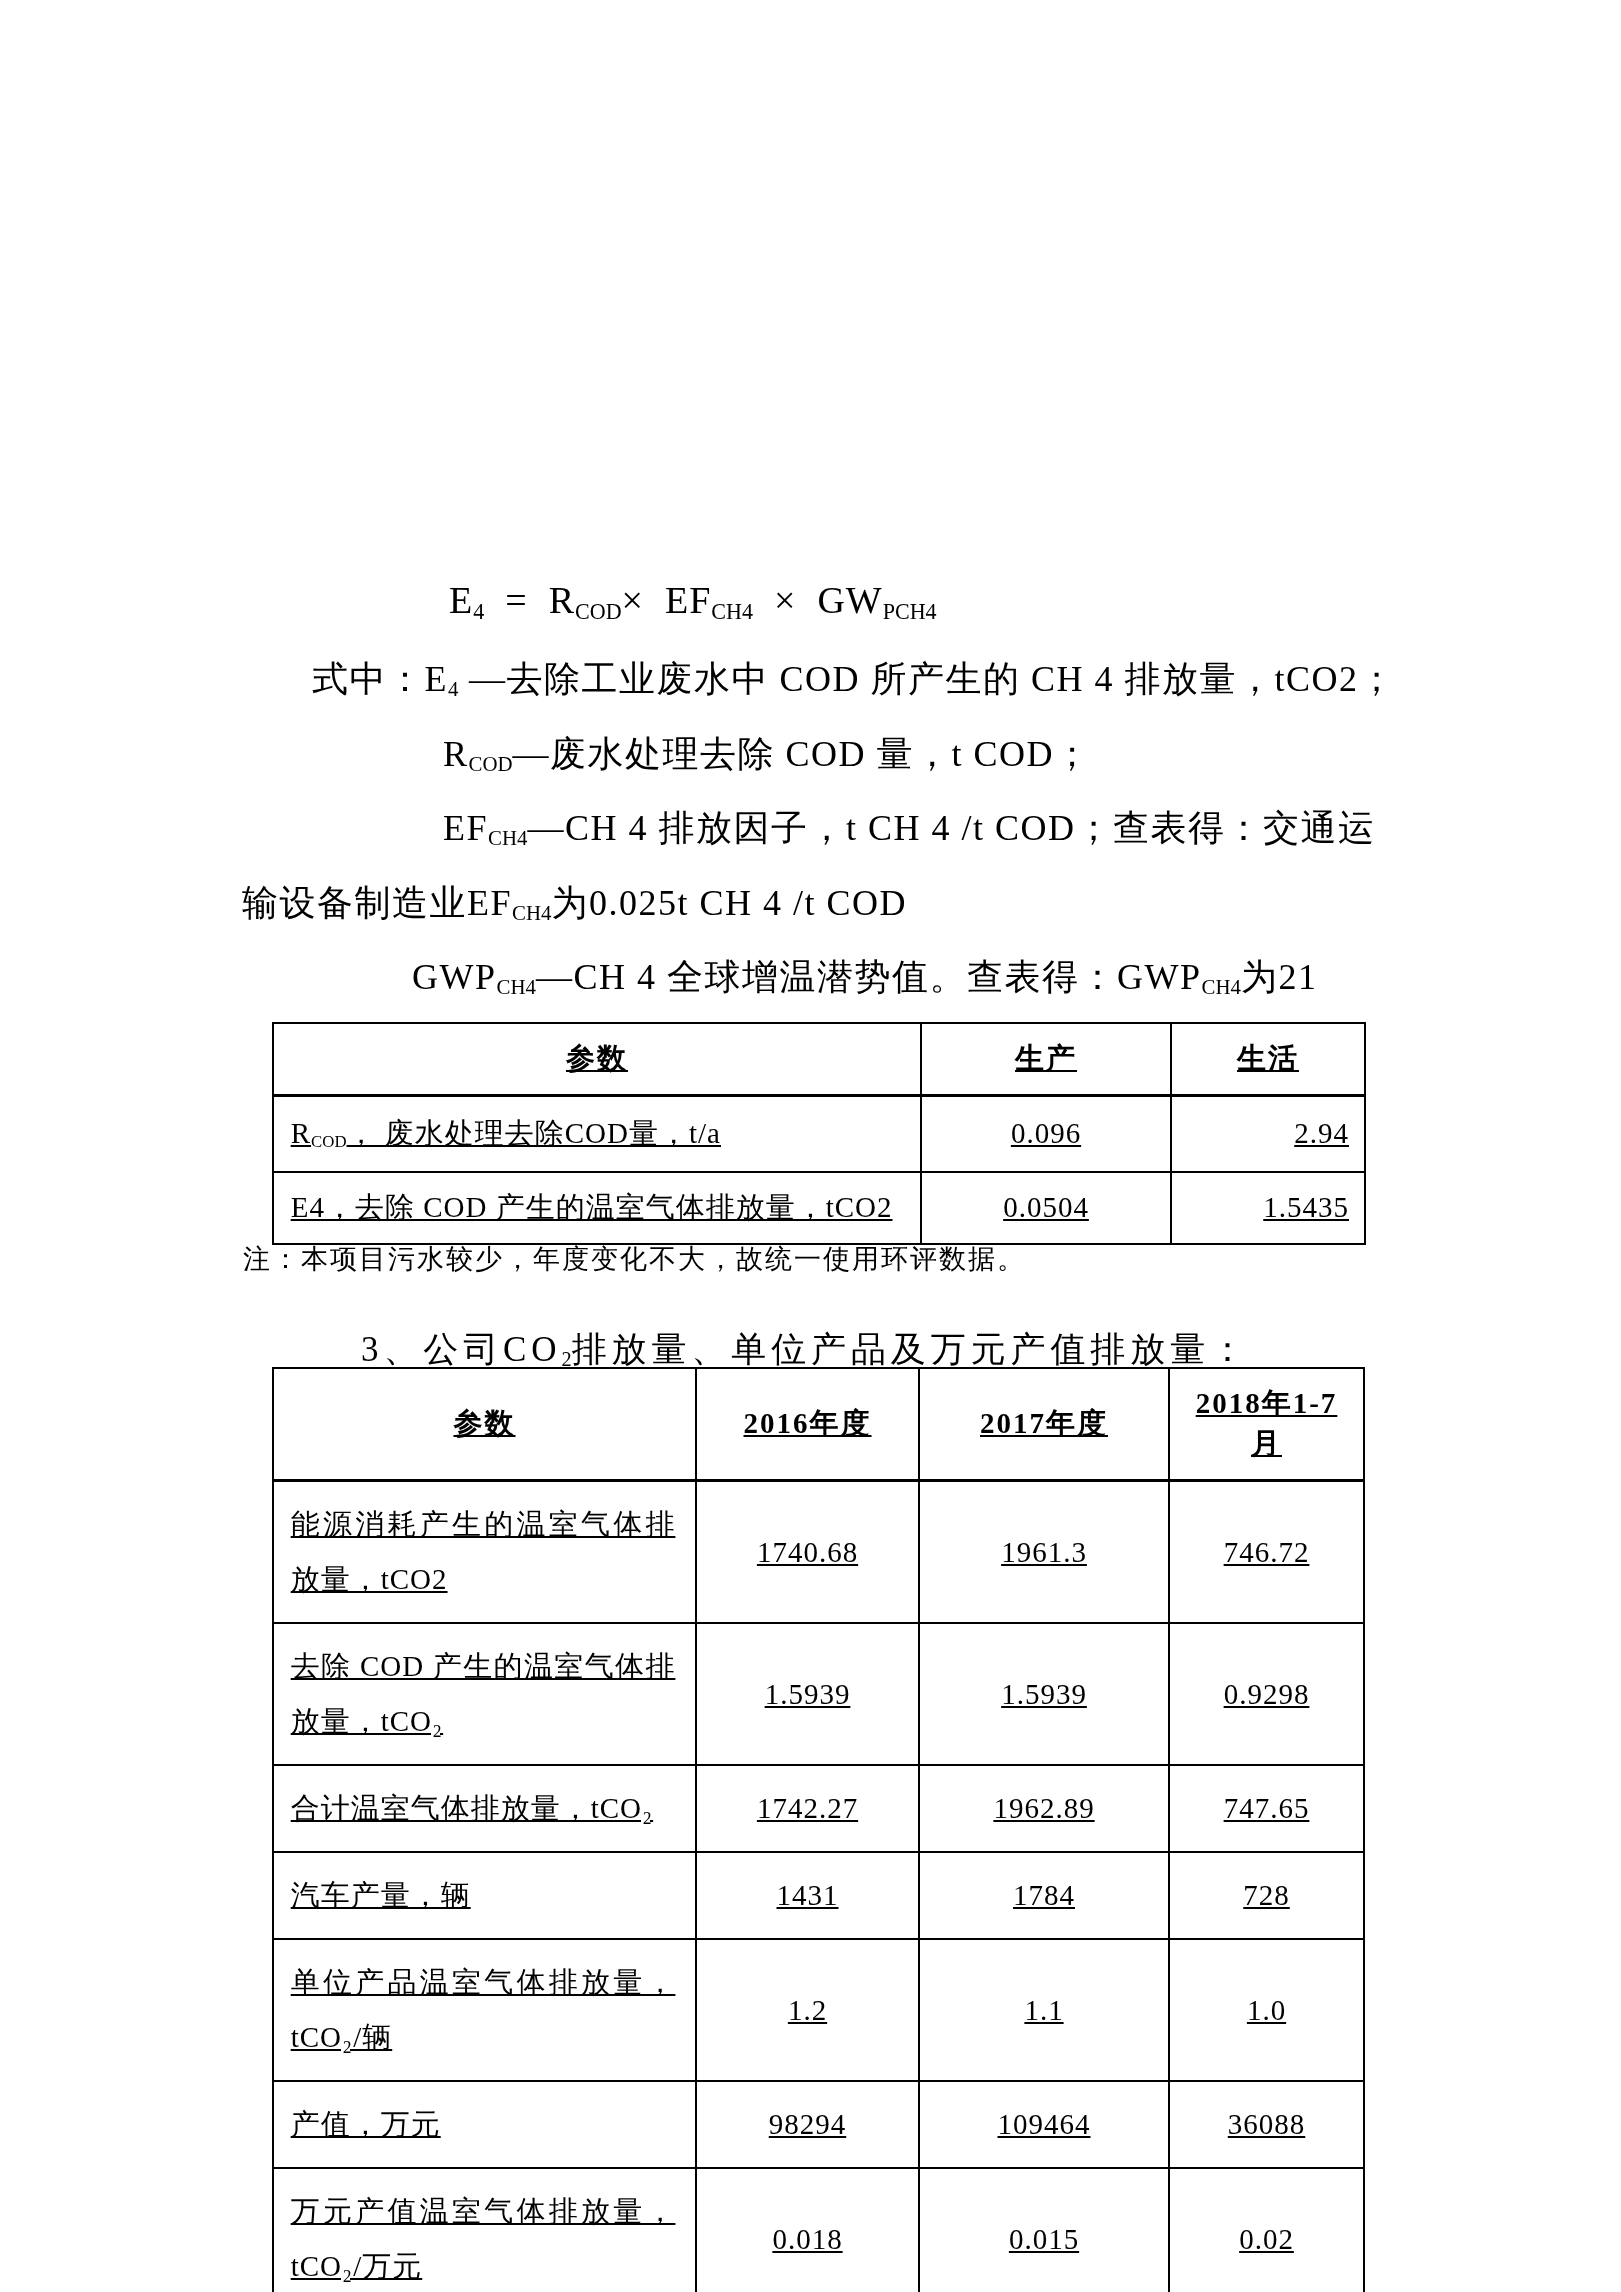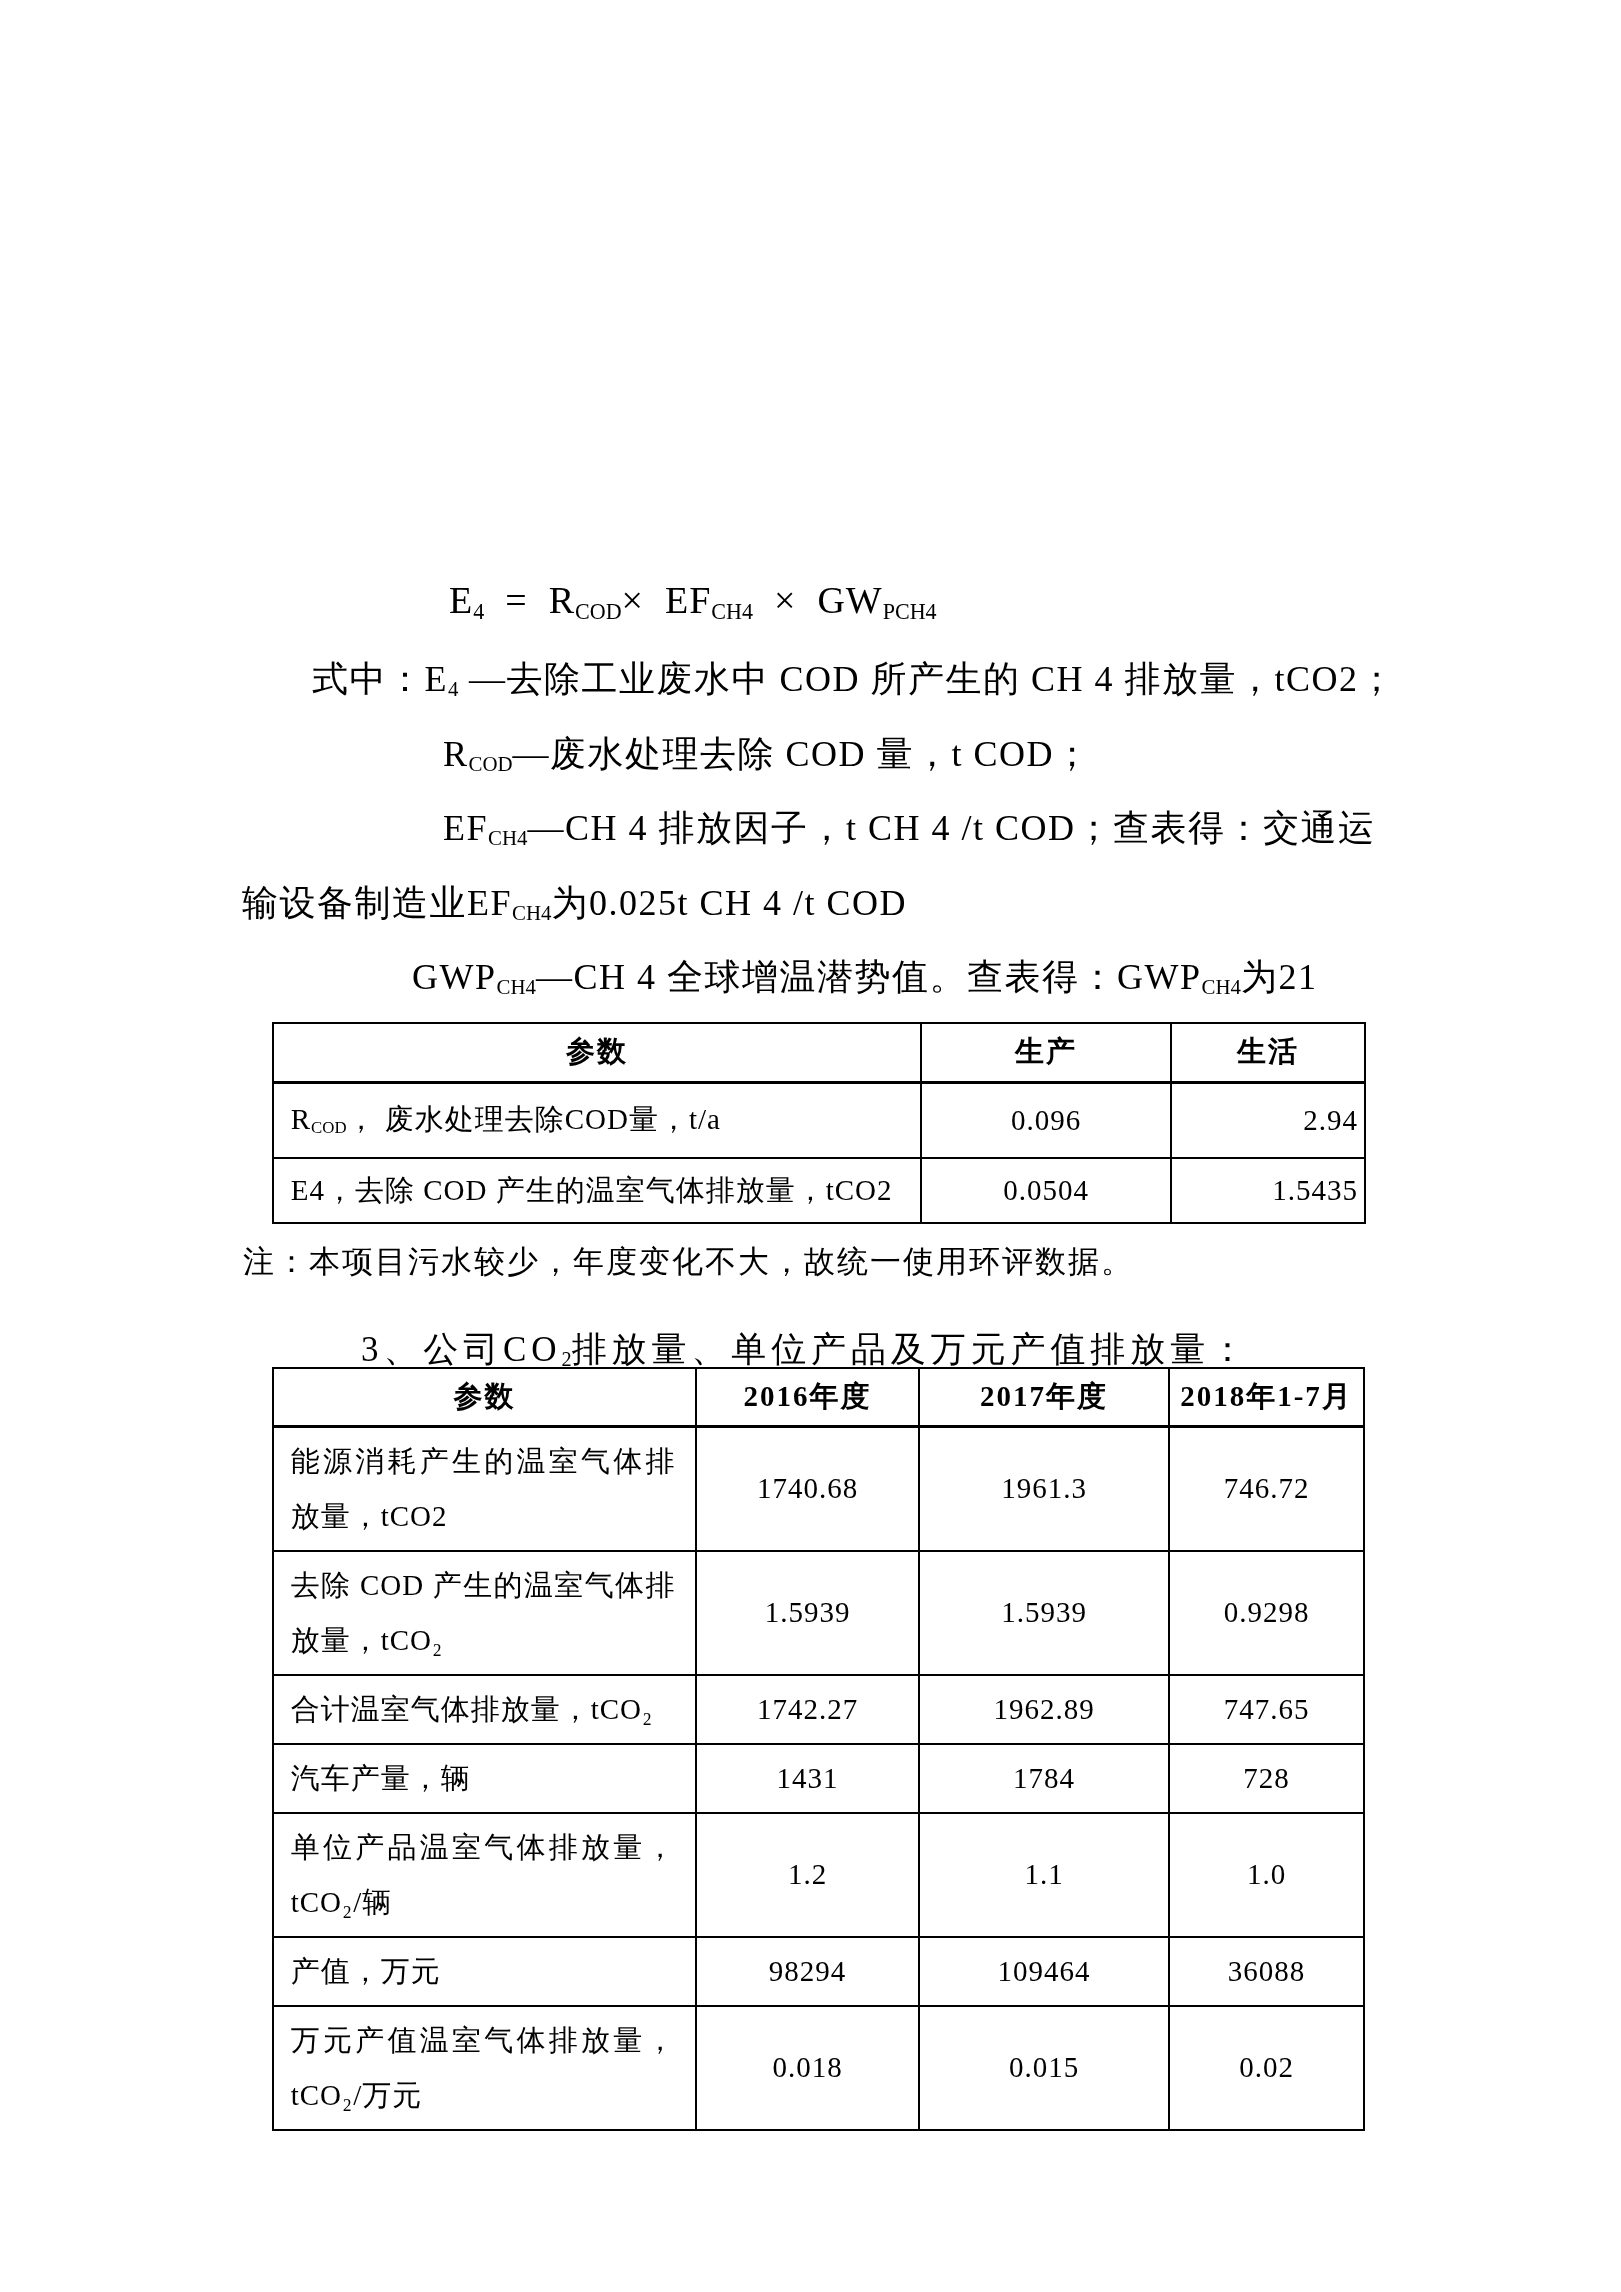--- a/index.html
+++ b/index.html
@@ -30,21 +30,21 @@
   .line4 { left: 242px; top: 879px; }
   .line5 { left: 412px; top: 953px; }
   sub {
     font-size: 0.58em;
     line-height: 0;
     vertical-align: -0.25em;
     letter-spacing: 0;
   }
   .note {
     left: 243px; top: 1241px;
-    font-size: 31px;
+    font-size: 27px;
     letter-spacing: 2px;
     white-space: pre;
   }
   .heading {
     left: 361px; top: 1326px;
     font-size: 35px;
     letter-spacing: 4.9px;
     white-space: pre;
   }
   table.doc-table {
@@ -53,22 +53,23 @@
     table-layout: fixed;
     width: 1092px;
     border: 2.9px solid #000;
     font-size: 29px;
   }
   .doc-table th, .doc-table td {
     border-left: 2px solid #000;
     border-right: 2px solid #000;
     border-top: 2.9px solid #000;
     border-bottom: 2.9px solid #000;
-    padding: 6px;
+    padding: 15px;
     overflow: hidden;
+    text-decoration: underline;
   }
   .doc-table th {
     font-weight: bold;
     text-align: center;
     vertical-align: middle;
     letter-spacing: 2px;
     border-bottom-width: 3.9px;
   }
   .doc-table td.lbl {
     text-align: left;

